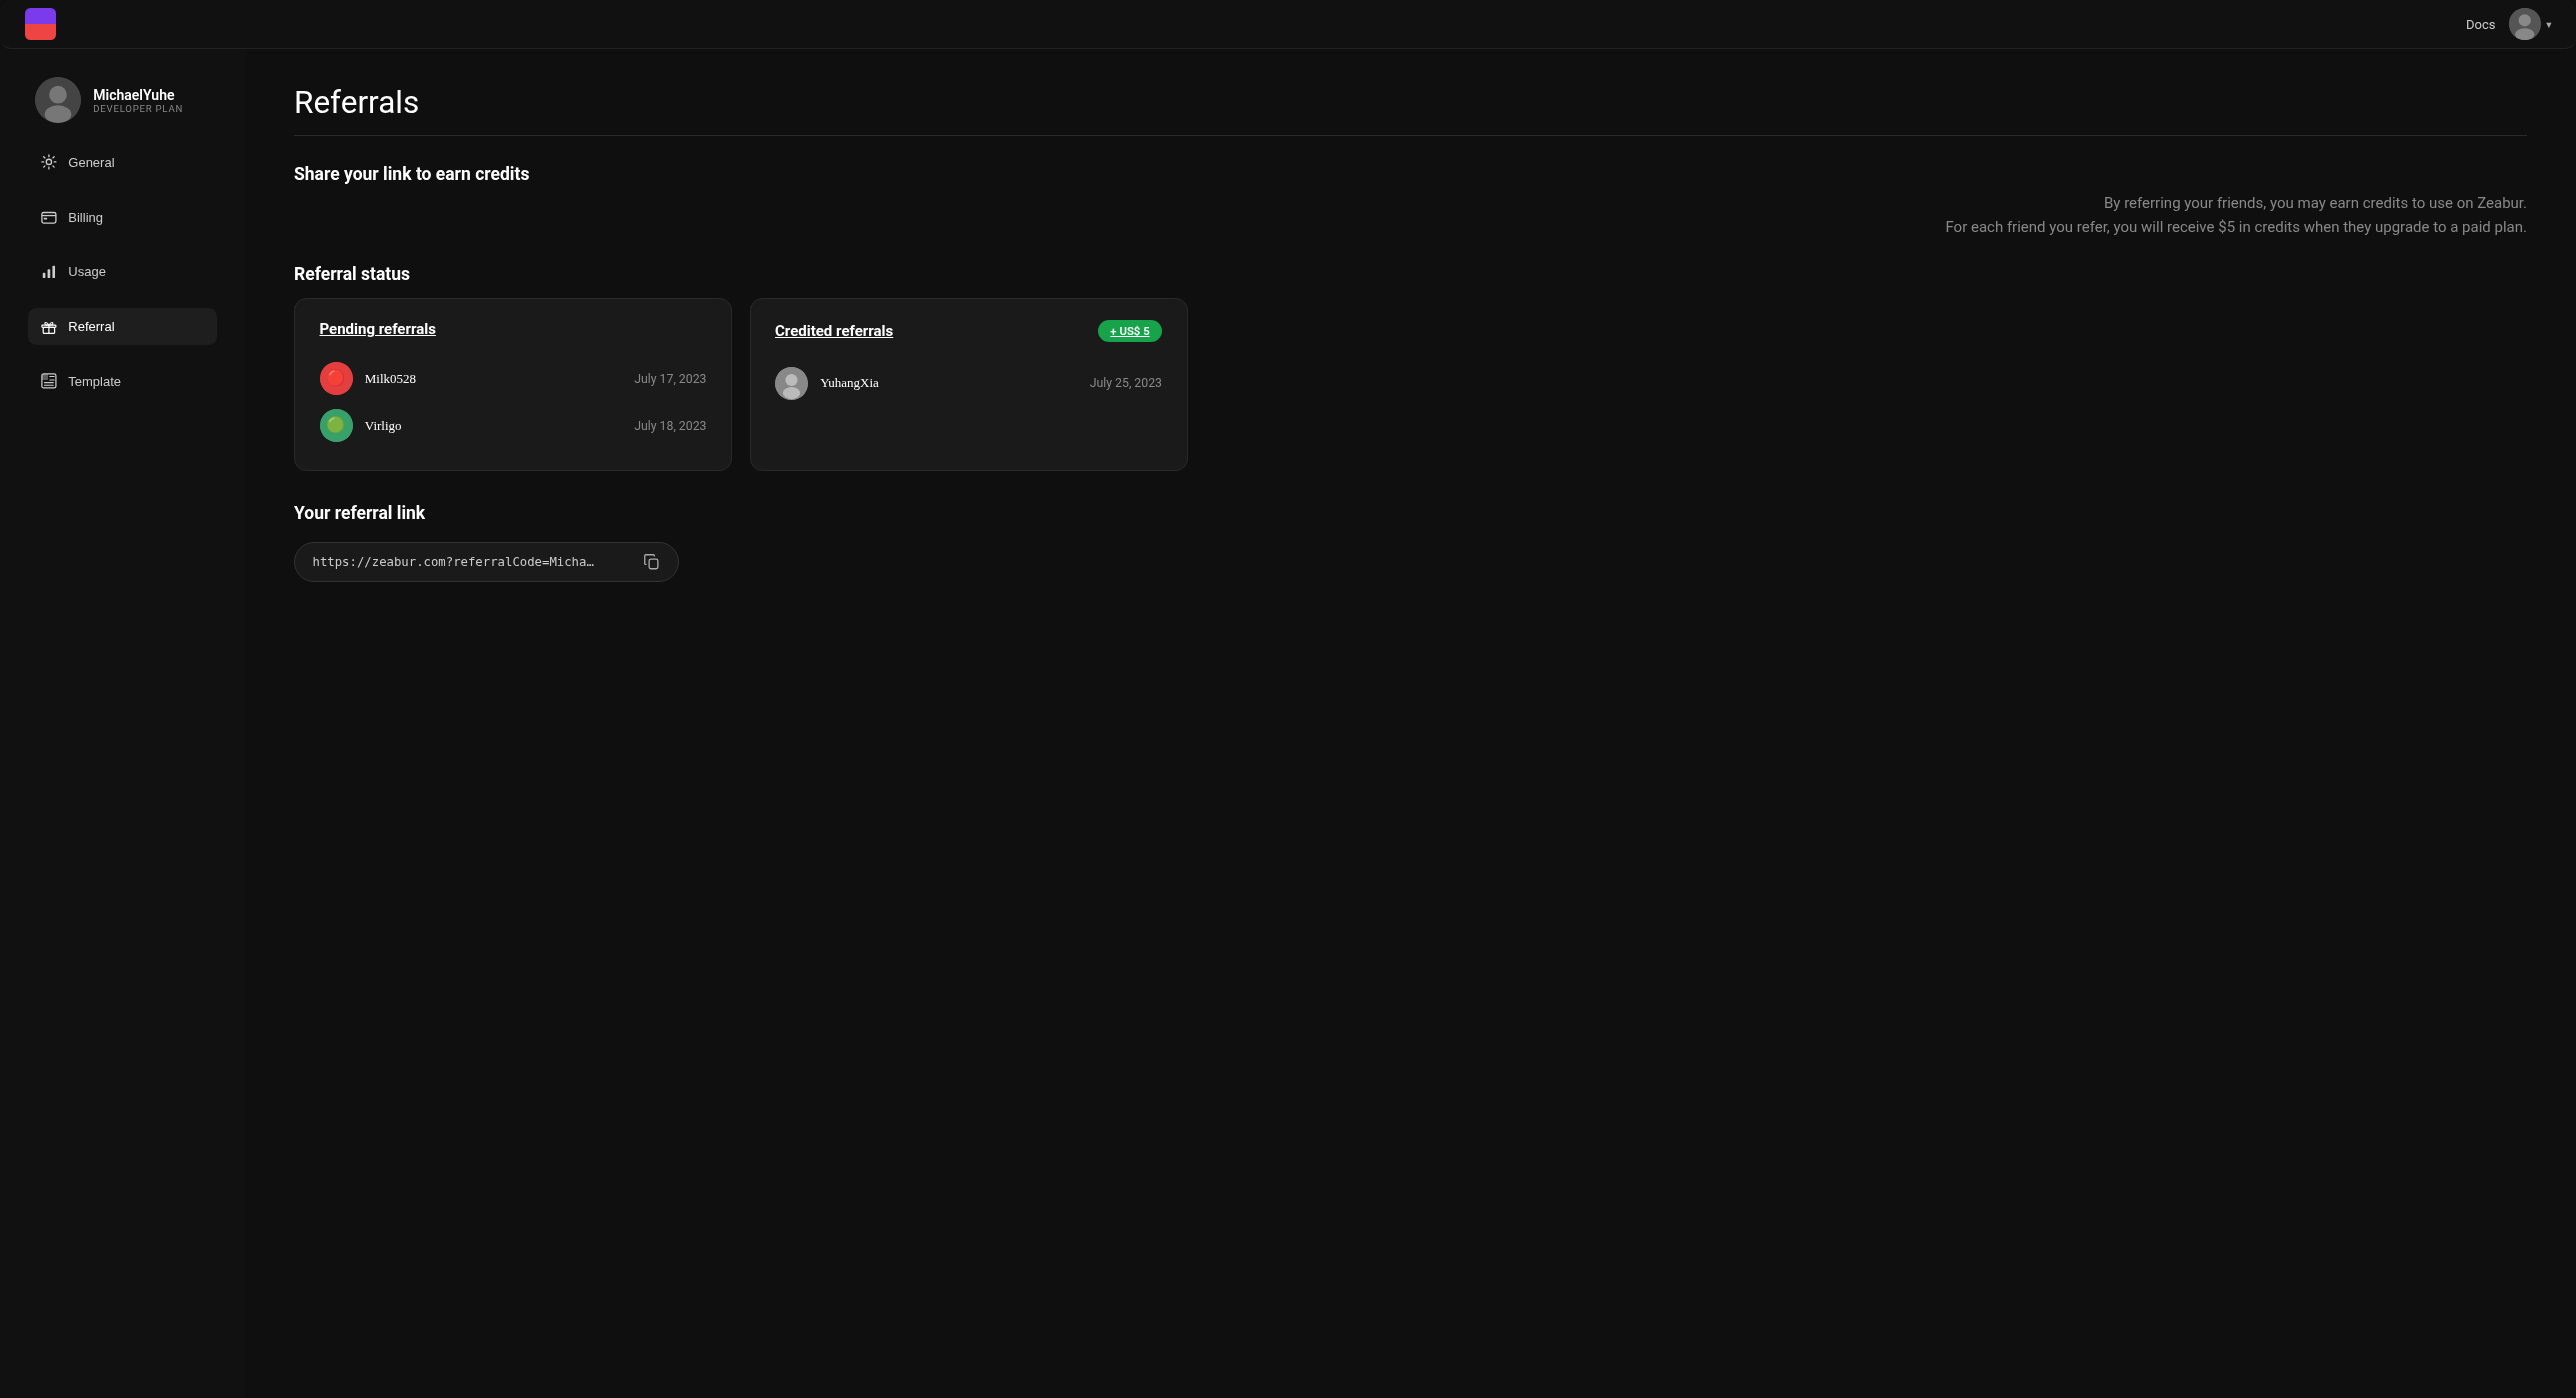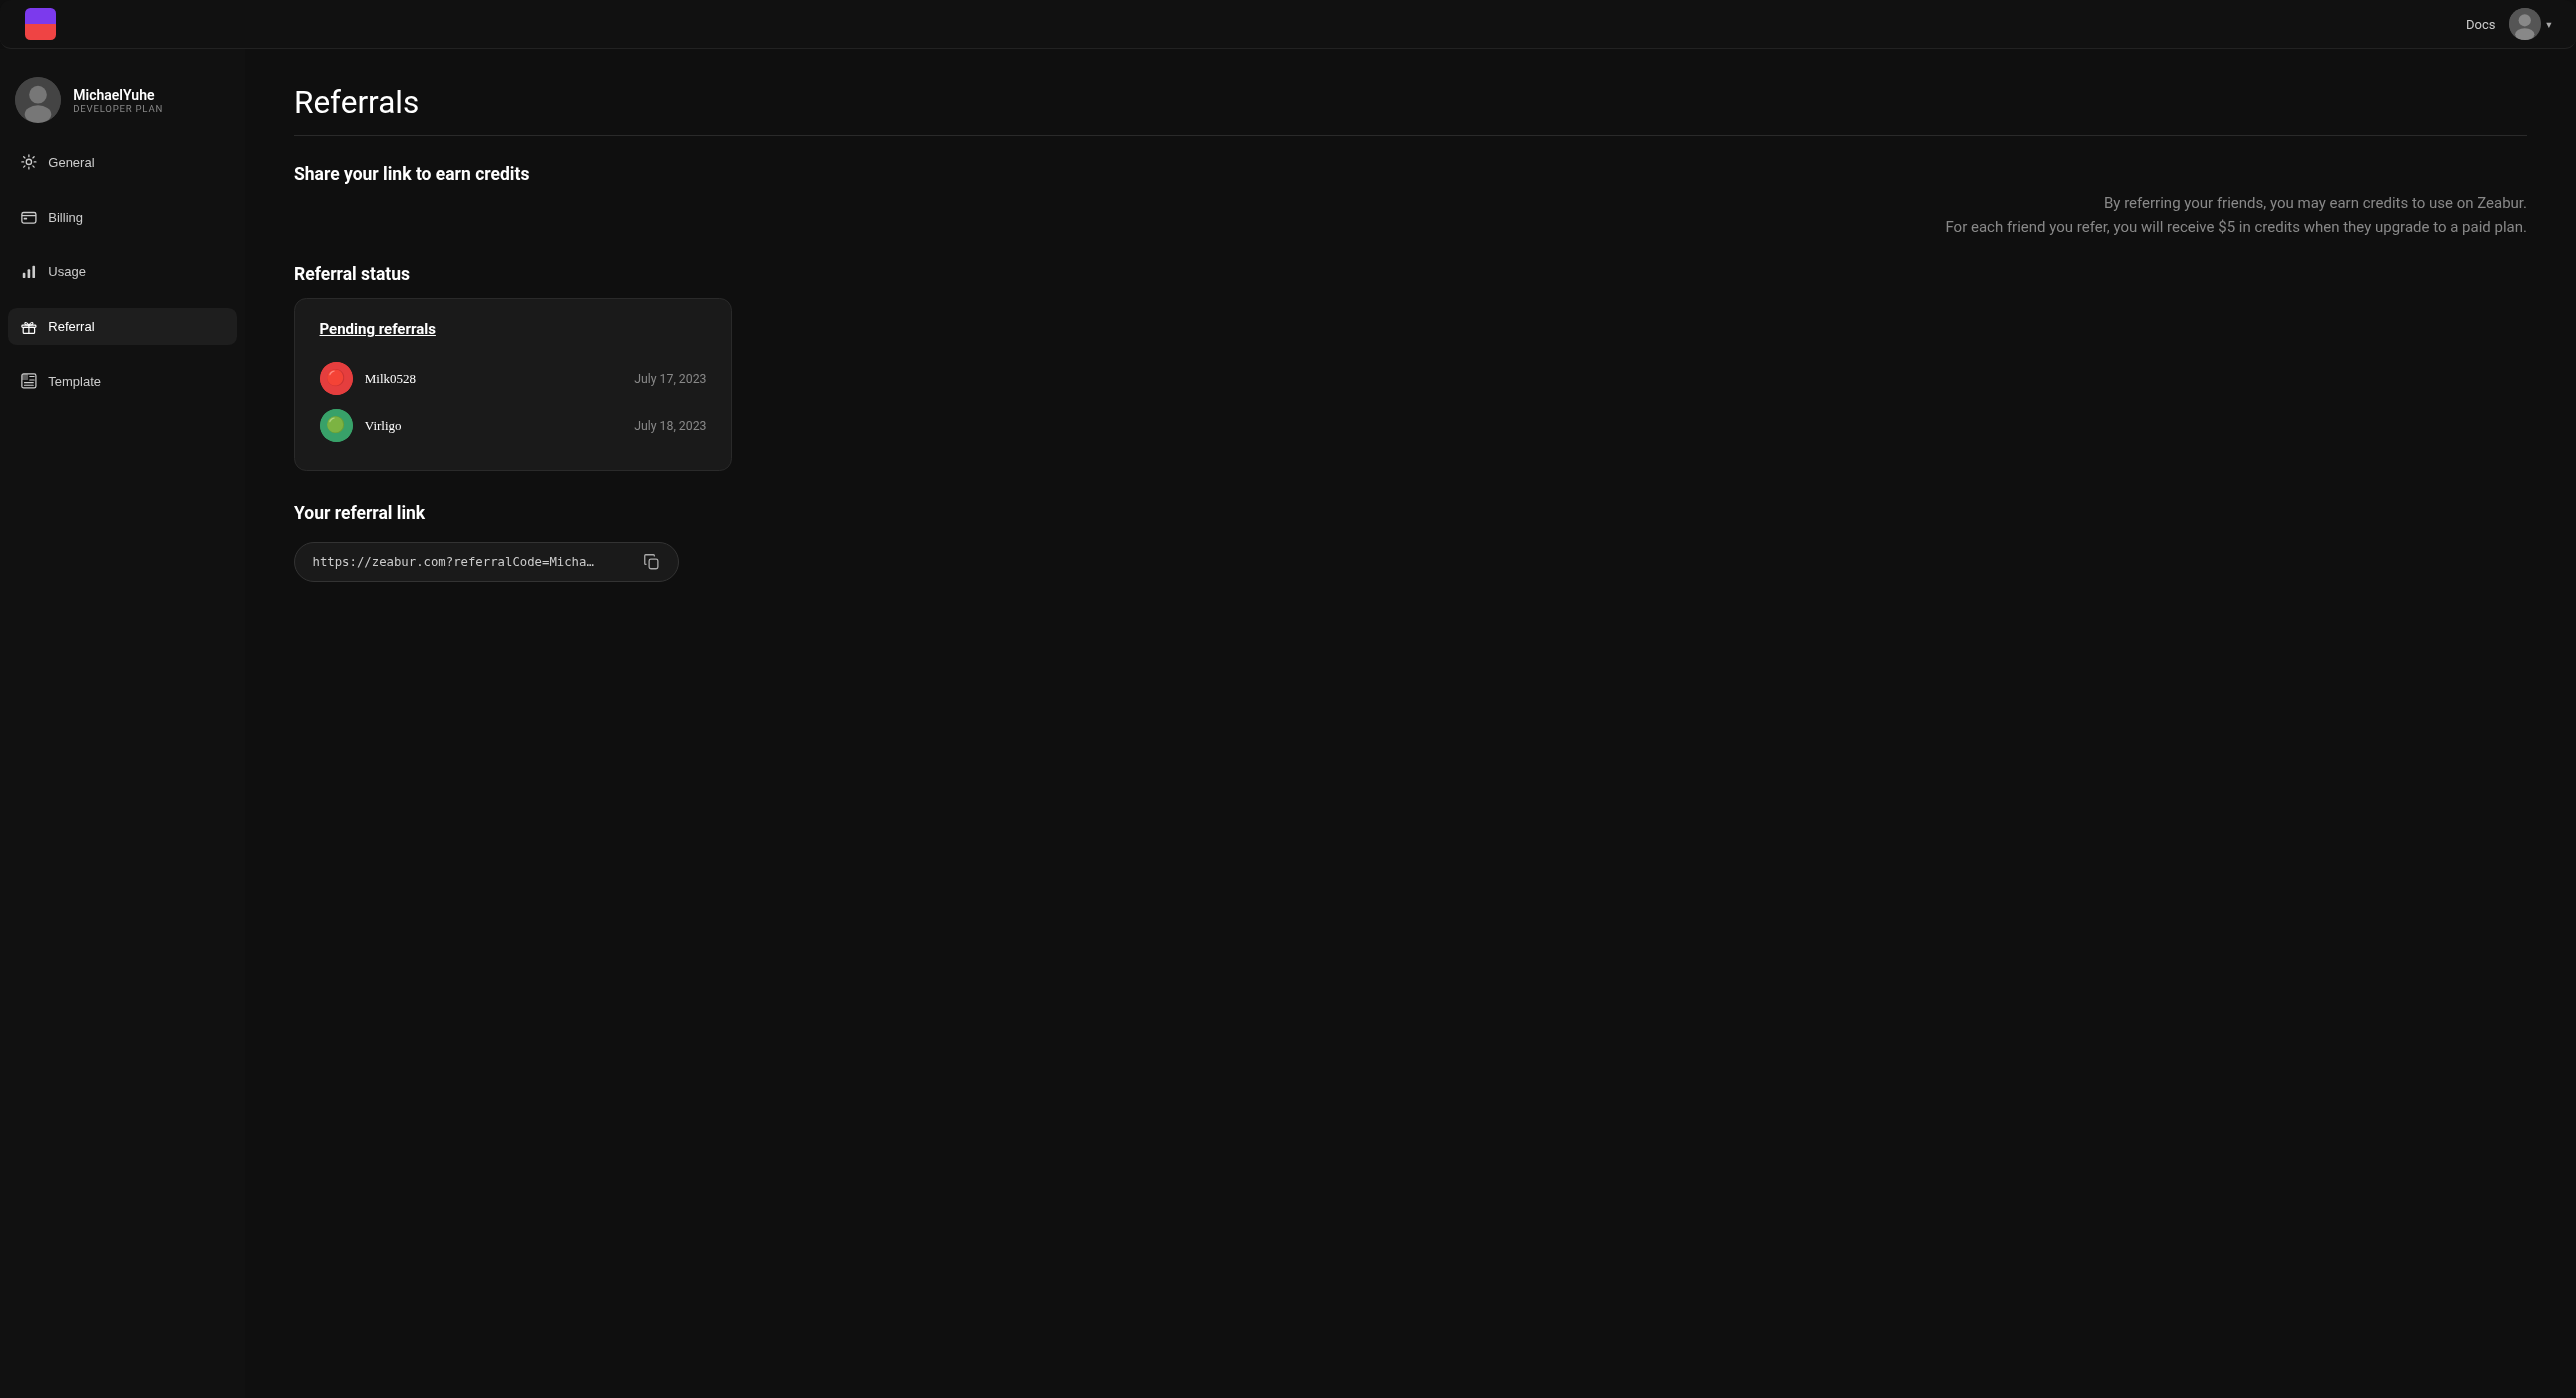--- a/index.html
+++ b/index.html
@@ -72,21 +72,21 @@
     
     .layout {
       display: flex;
       height: calc(100vh - 49px);
     }
 
     
     .sidebar {
       width: 245px;
       background: #111111;
-      padding: 21px 8px;
+      padding: 21px 28px;
       flex-shrink: 0;
     }
     .user-section {
       display: flex;
       align-items: center;
       gap: 12.3px;
       padding: 7px 7px 21px;
     }
     .user-avatar {
       width: 46px;
@@ -401,20 +401,37 @@
             <svg width="33" height="33" viewBox="0 0 38 38" style="font-size:18px">
               <circle cx="19" cy="19" r="19" fill="#38a169"></circle>
               <text x="19" y="24" text-anchor="middle" font-size="18" fill="white">🟢</text>
             </svg>
           </div>
           <span class="referral-name">Virligo</span>
           <span class="referral-date">July 18, 2023</span>
         </div>
       </div>
 
+      <div class="card">
+        <div class="card-header">
+          <span class="card-title">Credited referrals</span>
+          <span class="credit-badge">+ US$ 5</span>
+        </div>
+        <div class="referral-item">
+          <div class="referral-avatar" style="background:#888;">
+            <svg width="33" height="33" viewBox="0 0 38 38">
+              <circle cx="19" cy="19" r="19" fill="#888"></circle>
+              <circle cx="19" cy="15" r="7" fill="#bbb"></circle>
+              <ellipse cx="19" cy="30" rx="10" ry="7" fill="#bbb"></ellipse>
+            </svg>
+          </div>
+          <span class="referral-name">YuhangXia</span>
+          <span class="referral-date">July 25, 2023</span>
+        </div>
+      </div>
     </div>
 
     <h2 class="referral-link-title">Your referral link</h2>
     <div class="link-box">
       <span class="link-text">https://zeabur.com?referralCode=Micha…</span>
       <span class="copy-icon">
         <svg width="17.5" height="17.5" viewBox="0 0 20 20" fill="none">
           <rect x="7" y="7" width="10" height="11" rx="2" stroke="#aaa" stroke-width="1.5"></rect>
           <path d="M4 13H3a1 1 0 01-1-1V3a1 1 0 011-1h9a1 1 0 011 1v1" stroke="#aaa" stroke-width="1.5"></path>
         </svg>

